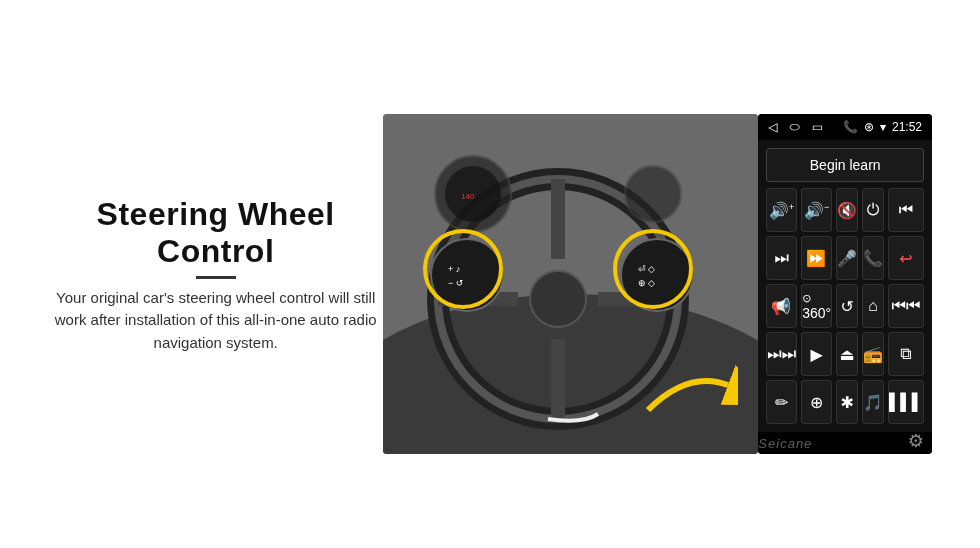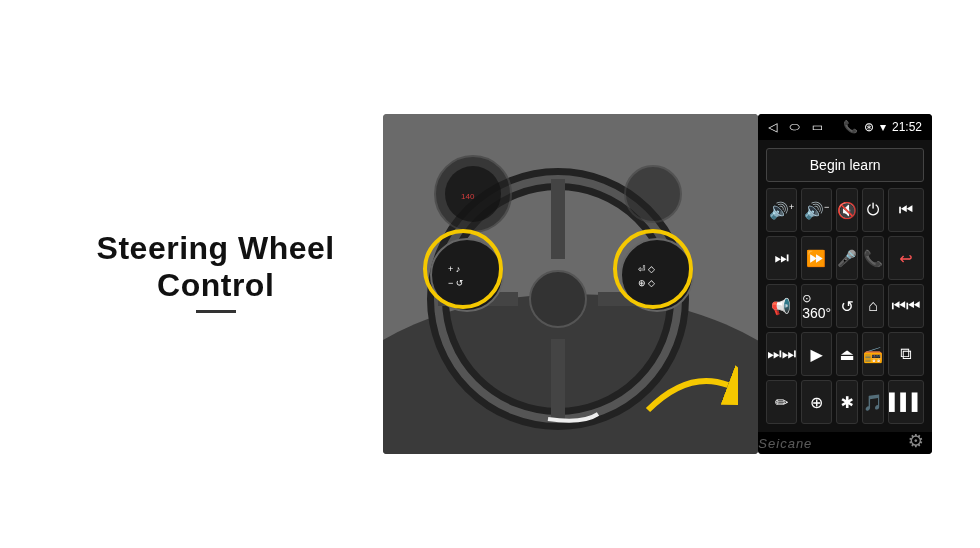--- a/index.html
+++ b/index.html
@@ -182,20 +182,21 @@
       font-size: 18px;
     }
   </style>
 </head>
 <body>
 
 <div class="page">
   <div class="title-section">
     <h1 class="title-text">Steering Wheel Control</h1>
     <div class="title-divider"></div>
+    <p class="subtitle-text">Your original car's steering wheel control will still work after installation of this all-in-one auto radio navigation system.</p>
   </div>
 
   <div class="content-row">
 
     <div class="photo-side">
       <div class="photo-bg">
 
         <svg width="375" height="340" viewBox="0 0 375 340" xmlns="http://www.w3.org/2000/svg" style="position:absolute;top:0;left:0;">
 
           <rect width="375" height="340" fill="#6a6a6a"></rect>

